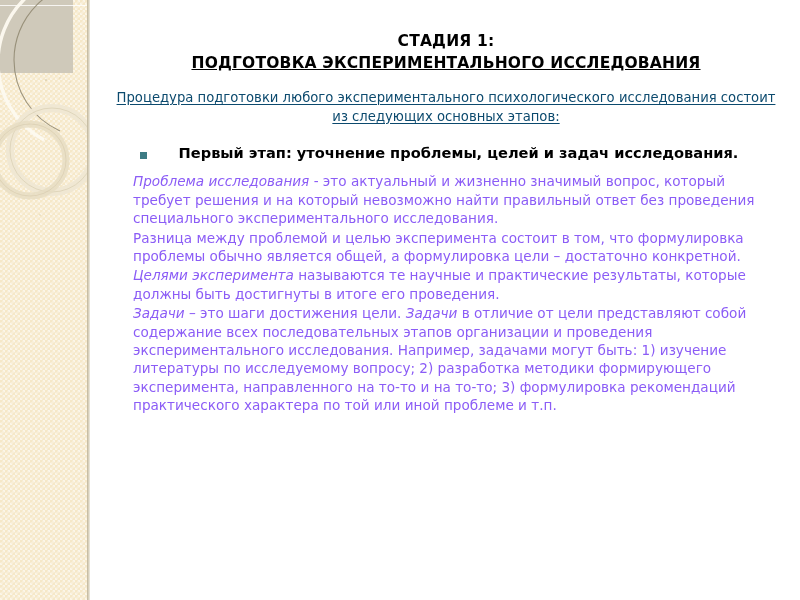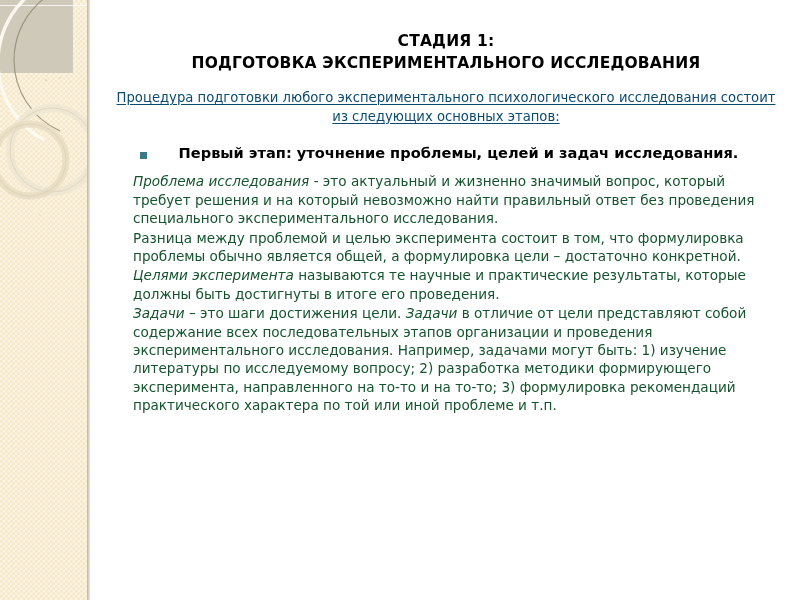--- a/index.html
+++ b/index.html
@@ -85,20 +85,21 @@
   }
   .title-line {
     font-size: 15.5px;
     font-weight: bold;
     color: #000000;
     letter-spacing: .2px;
     line-height: 1.42;
   }
   .title-line.line2 {
     font-size: 15.5px;
+    text-decoration: underline;
   }
 
   .subtitle {
     margin: 15px 22px 0 22px;
     text-align: center;
     font-size: 13.2px;
     line-height: 1.42;
     color: #0c4a6e;
     text-decoration: underline;
     text-underline-offset: 2px;
@@ -125,21 +126,21 @@
     color: #000000;
     padding: 0 26px 0 4px;
   }
 
   .body-block {
     margin: 9px 18px 0 41px;
   }
   .para {
     font-size: 13.6px;
     line-height: 1.355;
-    color: #14532d;
+    color: #8b5cf6;
     text-align: left;
     margin: 0 0 0 0;
     text-indent: 0;
   }
   .para + .para {
     margin-top: 1px;
   }
   .para .lead {
     font-style: italic;
   }

